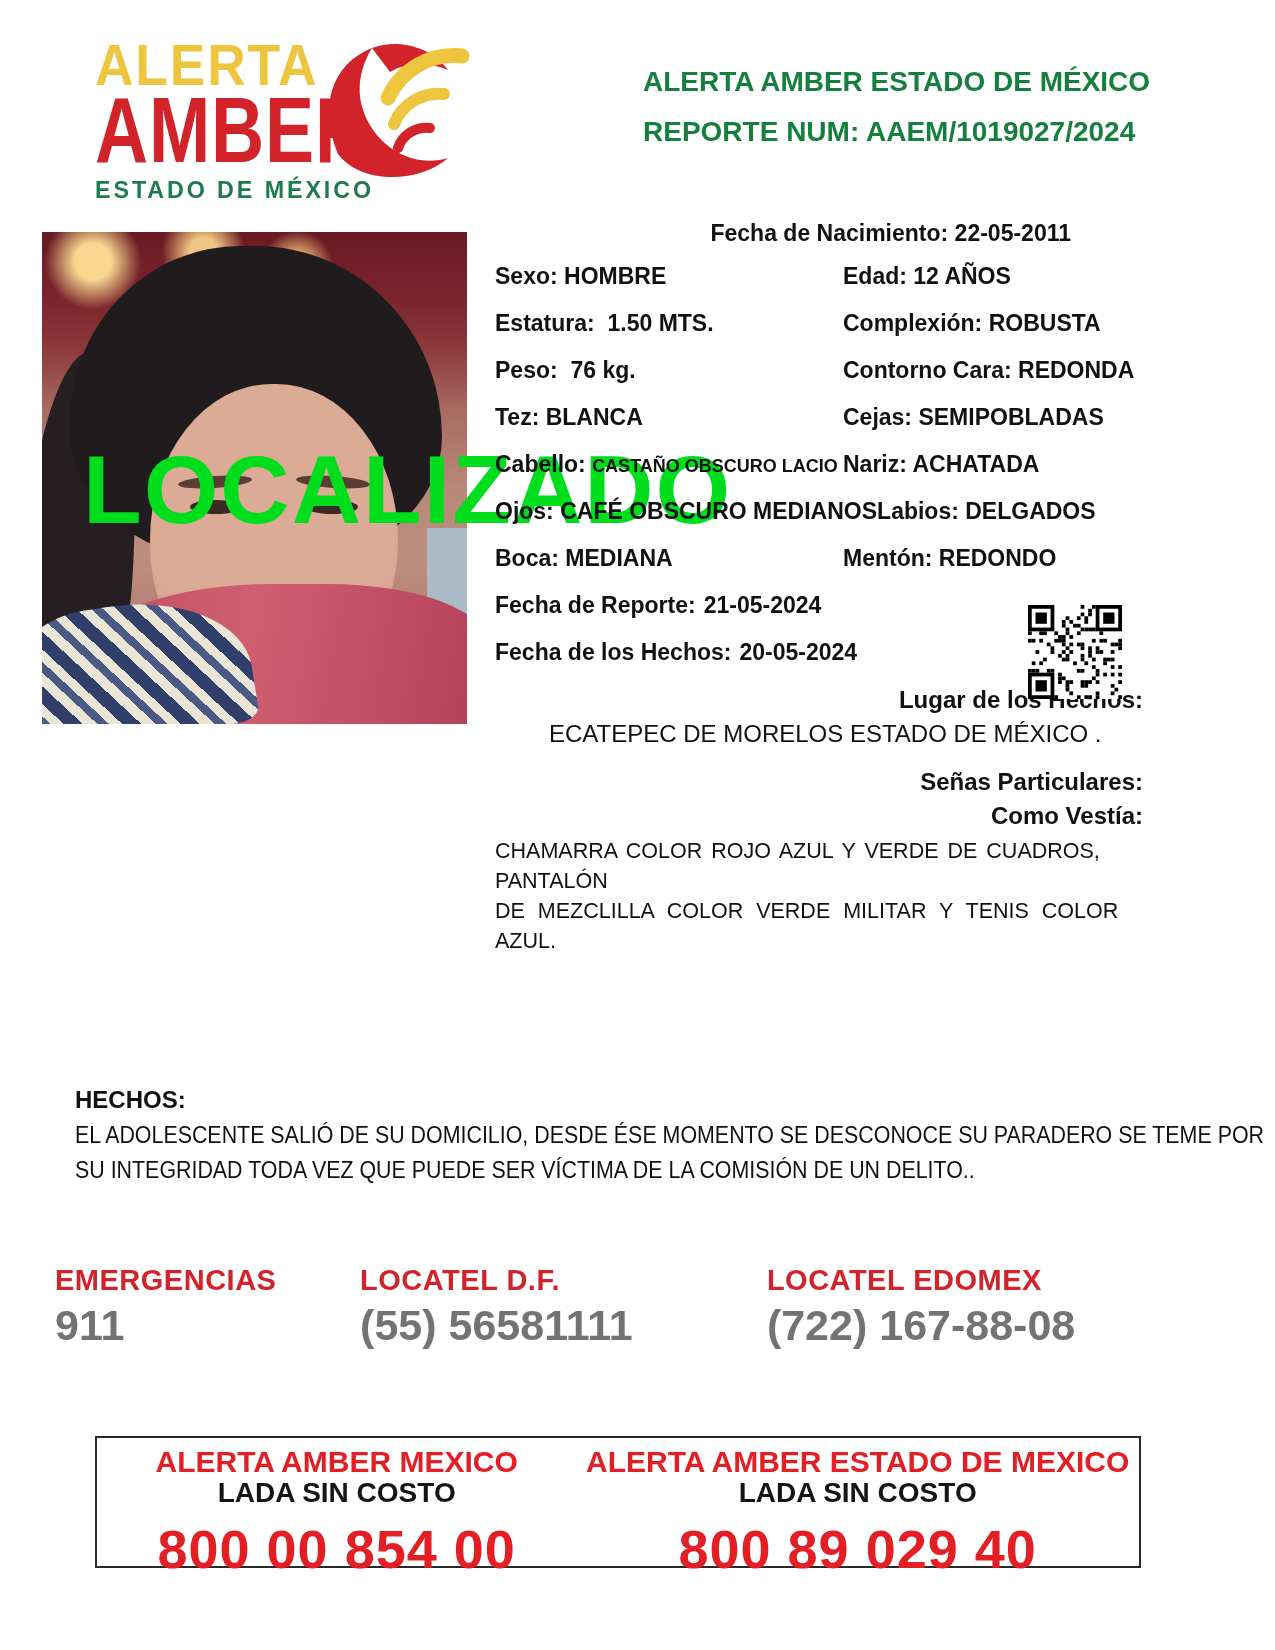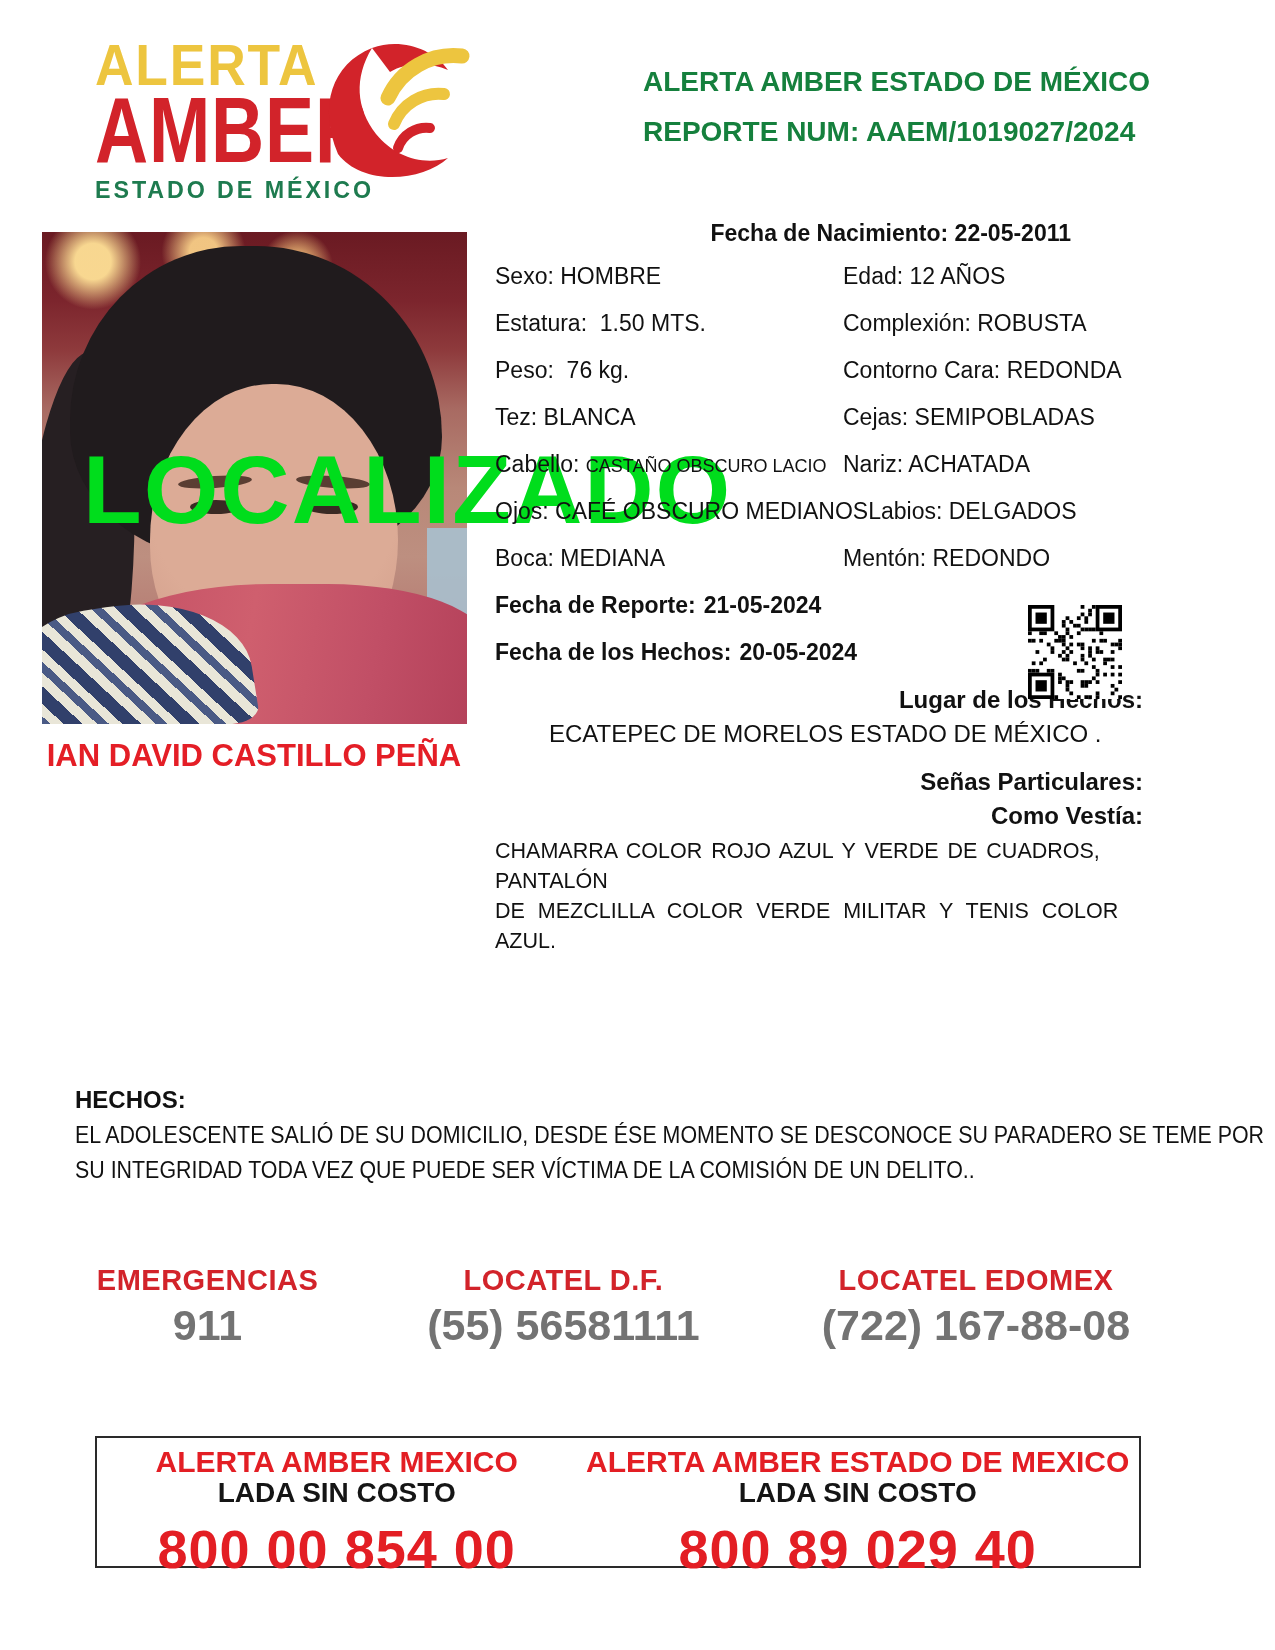--- a/index.html
+++ b/index.html
@@ -51,42 +51,42 @@
   .watermark{position:absolute;left:83px;top:440px;z-index:4;font-size:96px;font-weight:bold;
              color:#00DD1C;letter-spacing:2px;line-height:100px;white-space:nowrap;}
 
   
   .name{position:absolute;left:38px;top:736px;width:432px;text-align:center;z-index:5;
         font-size:31px;font-weight:bold;color:#E41E26;line-height:40px;}
 
   
   .details{position:absolute;left:495px;top:220px;width:648px;z-index:5;}
   .birth{font-size:23px;font-weight:bold;text-align:right;padding-right:72px;margin-bottom:16px;white-space:nowrap;}
-  .drow{display:flex;justify-content:space-between;font-size:23px;font-weight:normal;margin-bottom:20px;white-space:nowrap;}
+  .drow{display:flex;justify-content:space-between;font-size:23px;font-weight:bold;margin-bottom:20px;white-space:nowrap;}
   .dcell-r{width:300px;}
   .dval.small{font-size:18px;}
   .inline-field{font-size:23px;font-weight:bold;margin-bottom:20px;white-space:nowrap;}
   .inline-field .dval{margin-left:8px;}
   .sec-label{font-size:24px;font-weight:bold;margin-bottom:6px;text-align:right;}
   .lugar-value{font-size:24px;font-weight:normal;padding-left:8px;margin-bottom:20px;margin-left:46px;}
   .senas-text{font-size:21.5px;line-height:26px;margin-bottom:10px;width:640px;}
   .vestia-line1{font-size:21.5px;line-height:30px;word-spacing:3px;}
   .vestia-line2{font-size:21.5px;line-height:30px;word-spacing:7px;}
 
   
   .qr{position:absolute;left:1028px;top:602px;width:94px;height:100px;z-index:6;}
 
   
   .hechos{position:absolute;left:75px;top:1086px;width:1135px;}
   .hechos-label{font-size:24px;font-weight:bold;margin-bottom:4px;}
   .hechos-line{font-size:23px;line-height:35px;transform:scaleX(.93);transform-origin:left;white-space:nowrap;}
 
   
   .phones{position:absolute;left:55px;top:1264px;width:1130px;display:flex;}
-  .phone-col{text-align:center;}
+  .phone-col{}
   .phone-col.c1{width:27%;} .phone-col.c2{width:36%;} .phone-col.c3{width:37%;}
   .phone-label{font-size:29px;font-weight:bold;color:#D2232A;letter-spacing:.5px;}
   .phone-number{font-size:43px;font-weight:bold;color:#737373;margin-top:4px;}
 
   
   .footer-box{position:absolute;left:95px;top:1436px;width:1046px;height:132px;border:2px solid #2a2a2a;
               display:flex;box-sizing:border-box;padding-top:8px;}
   .foot-col{text-align:center;}
   .foot-col.c1{width:46%;} .foot-col.c2{width:54%;}
   .foot-title{font-size:30px;font-weight:bold;color:#E31E24;line-height:32px;}
@@ -126,21 +126,20 @@
       <div class="eye r"></div>
       <div class="mouth"></div>
     </div>
     <div class="bluestrip"></div>
     <div class="shirt"></div>
     <div class="scarf"></div>
   </div>
 
   <div class="watermark">LOCALIZADO</div>
 
-  <div class="name">IAN DAVID CASTILLO PEÑA</div>
 
   <div class="details">
     <div class="birth">
       <span class="dlbl">Fecha de Nacimiento:</span>
       <span class="dval">22-05-2011</span>
     </div>
 
     <div class="drow">
       <div class="dcell-l"><span class="dlbl">Sexo:</span> <span class="dval">HOMBRE</span></div>
       <div class="dcell-r"><span class="dlbl">Edad:</span> <span class="dval">12 AÑOS</span></div>

